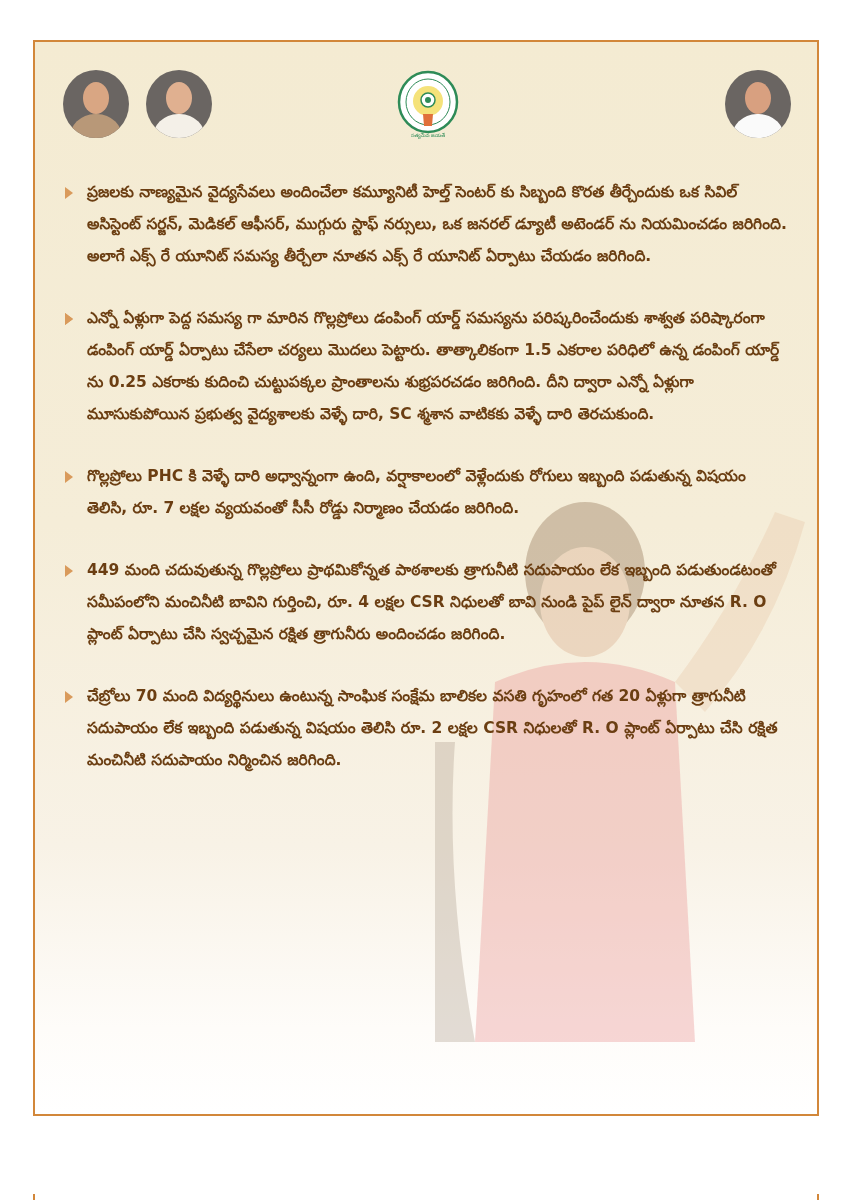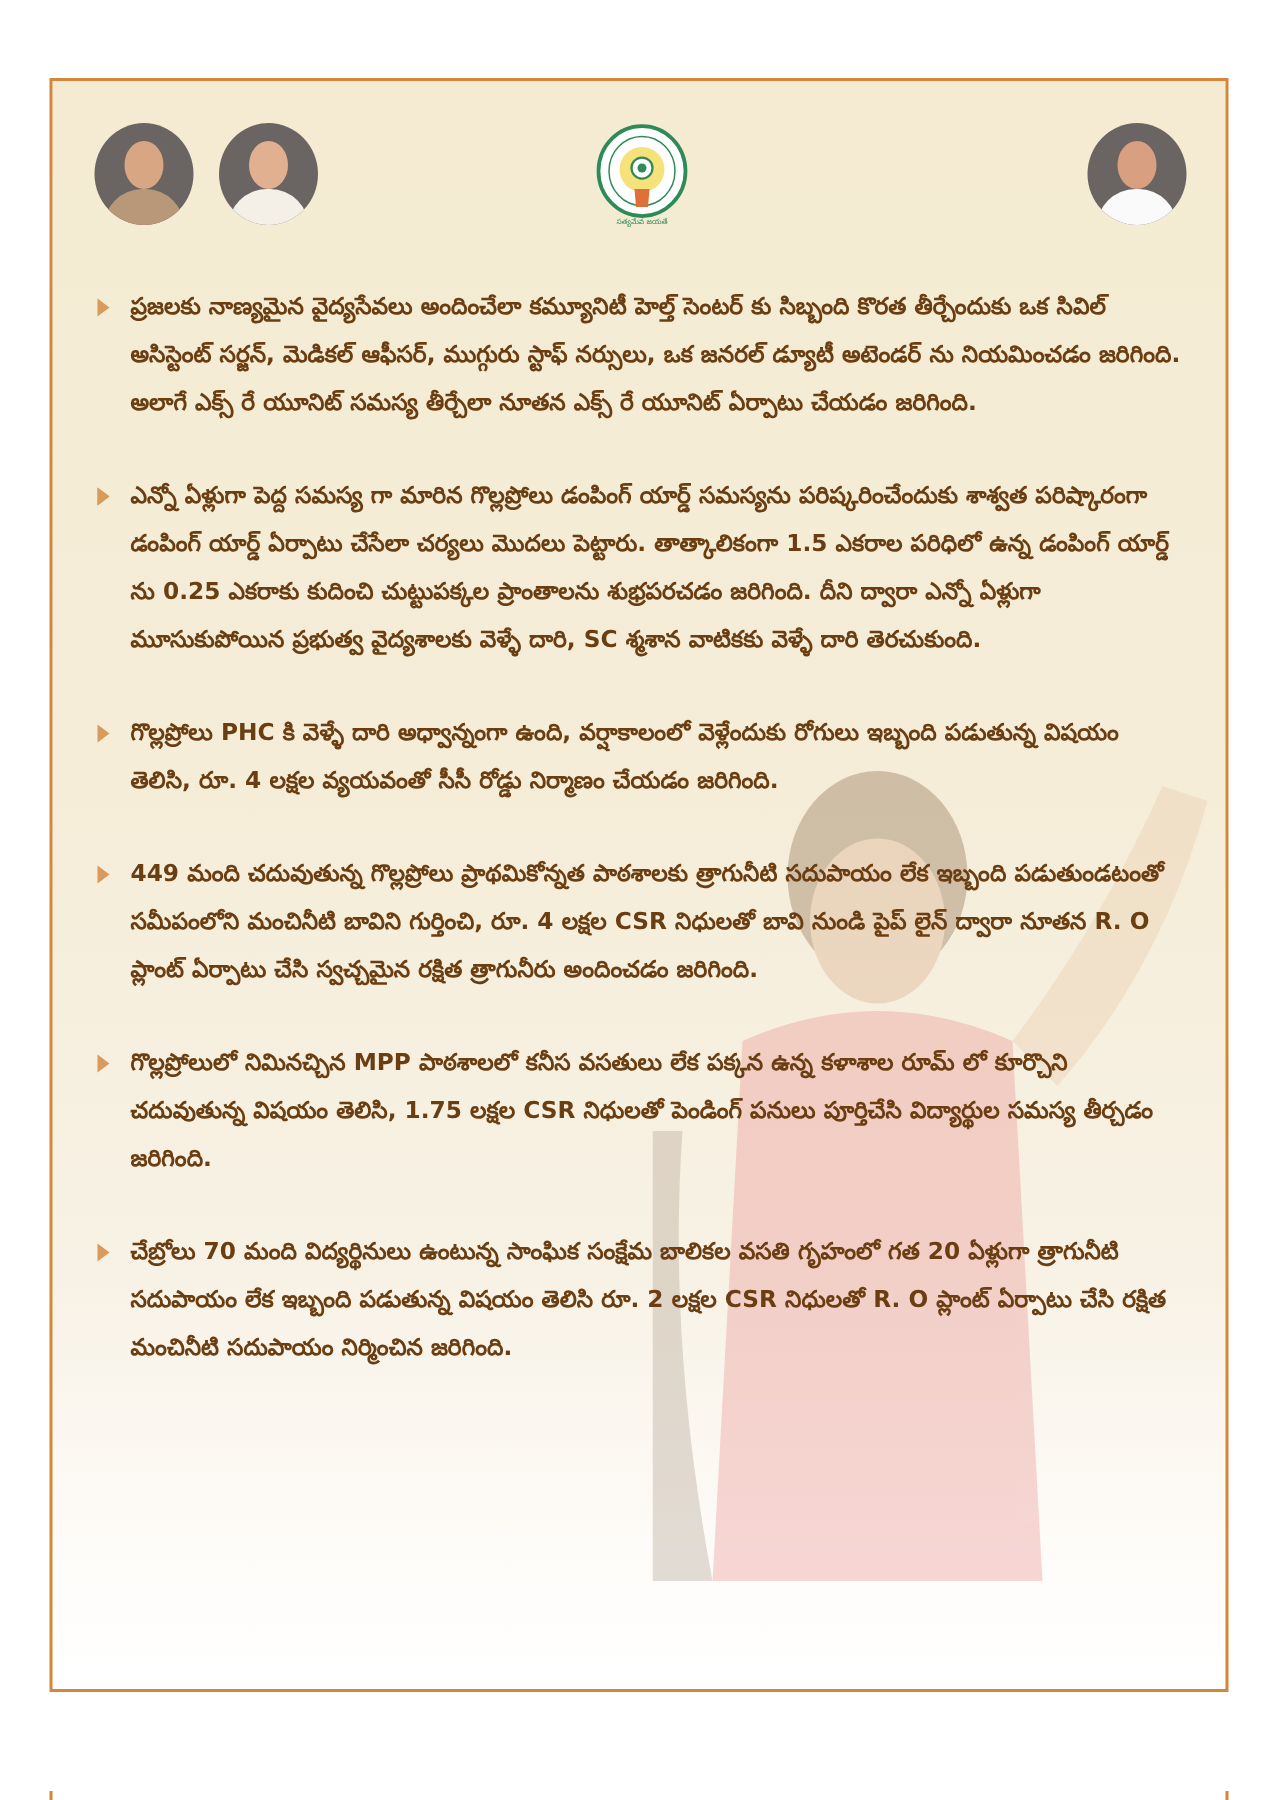--- a/index.html
+++ b/index.html
@@ -1,21 +1,21 @@
 <!DOCTYPE html>
 <html><head>
 <meta charset="utf-8">
 <style>
   html, body { margin: 0; padding: 0; }
   body {
     width: 848px; height: 1200px; background: #ffffff; position: relative; overflow: hidden;
     font-family: "DejaVu Sans", "Liberation Sans", sans-serif;
   }
   .frame {
-    position: absolute; left: 33px; top: 52px; width: 786px; height: 1076px;
+    position: absolute; left: 33px; top: 40px; width: 786px; height: 1076px;
     border: 2px solid #d2873a; box-sizing: border-box;
     background: linear-gradient(180deg, #f4ebd2 0%, #f5edd8 45%, #f8f2e6 75%, #fefcf9 92%, #ffffff 100%);
     overflow: hidden;
   }
   .bg-figure {
     position: absolute; left: 400px; top: 440px; width: 380px; height: 560px; opacity: 0.35;
     pointer-events: none;
   }
   .header {
     position: absolute; left: 0; top: 28px; width: 100%; height: 80px;
@@ -85,29 +85,25 @@
     </div>
     <div class="item">
       <span class="bullet"></span>
     </div>
     <div class="item">
       <span class="bullet"></span>
       <span>ఎన్నో ఏళ్లుగా పెద్ద సమస్య గా మారిన గొల్లప్రోలు డంపింగ్ యార్డ్ సమస్యను పరిష్కరించేందుకు శాశ్వత పరిష్కారంగా డంపింగ్ యార్డ్ ఏర్పాటు చేసేలా చర్యలు మొదలు పెట్టారు. తాత్కాలికంగా 1.5 ఎకరాల పరిధిలో ఉన్న డంపింగ్ యార్డ్ ను 0.25 ఎకరాకు కుదించి చుట్టుపక్కల ప్రాంతాలను శుభ్రపరచడం జరిగింది. దీని ద్వారా ఎన్నో ఏళ్లుగా మూసుకుపోయిన ప్రభుత్వ వైద్యశాలకు వెళ్ళే దారి, SC శ్మశాన వాటికకు వెళ్ళే దారి తెరచుకుంది.</span>
     </div>
     <div class="item">
       <span class="bullet"></span>
-      <span>గొల్లప్రోలు PHC కి వెళ్ళే దారి అధ్వాన్నంగా ఉంది, వర్షాకాలంలో వెళ్లేందుకు రోగులు ఇబ్బంది పడుతున్న విషయం తెలిసి, రూ. 4 లక్షల వ్యయవంతో సీసీ రోడ్డు నిర్మాణం చేయడం జరిగింది.</span>
+      <span>గొల్లప్రోలు PHC కి వెళ్ళే దారి అధ్వాన్నంగా ఉంది, వర్షాకాలంలో వెళ్లేందుకు రోగులు ఇబ్బంది పడుతున్న విషయం తెలిసి, రూ. 7 లక్షల వ్యయవంతో సీసీ రోడ్డు నిర్మాణం చేయడం జరిగింది.</span>
     </div>
     <div class="item">
       <span class="bullet"></span>
       <span>449 మంది చదువుతున్న గొల్లప్రోలు ప్రాథమికోన్నత పాఠశాలకు త్రాగునీటి సదుపాయం లేక ఇబ్బంది పడుతుండటంతో సమీపంలోని మంచినీటి బావిని గుర్తించి, రూ. 4 లక్షల CSR నిధులతో బావి నుండి పైప్ లైన్ ద్వారా నూతన R. O ప్లాంట్ ఏర్పాటు చేసి స్వచ్చమైన రక్షిత త్రాగునీరు అందించడం జరిగింది.</span>
-    </div>
-    <div class="item">
-      <span class="bullet"></span>
-      <span>గొల్లప్రోలులో నిమినచ్చిన MPP పాఠశాలలో కనీస వసతులు లేక పక్కన ఉన్న కళాశాల రూమ్ లో కూర్చొని చదువుతున్న విషయం తెలిసి, 1.75 లక్షల CSR నిధులతో పెండింగ్ పనులు పూర్తిచేసి విద్యార్థుల సమస్య తీర్చడం జరిగింది.</span>
     </div>
     <div class="item">
       <span class="bullet"></span>
       <span>చేబ్రోలు 70 మంది విద్యర్థినులు ఉంటున్న సాంఘిక సంక్షేమ బాలికల వసతి గృహంలో గత 20 ఏళ్లుగా త్రాగునీటి సదుపాయం లేక ఇబ్బంది పడుతున్న విషయం తెలిసి రూ. 2 లక్షల CSR నిధులతో R. O ప్లాంట్ ఏర్పాటు చేసి రక్షిత మంచినీటి సదుపాయం నిర్మించిన జరిగింది.</span>
     </div>
   </div>
 </div>
 
 <div class="corner" style="left:33px;"></div>
 <div class="corner" style="left:817px;"></div>

